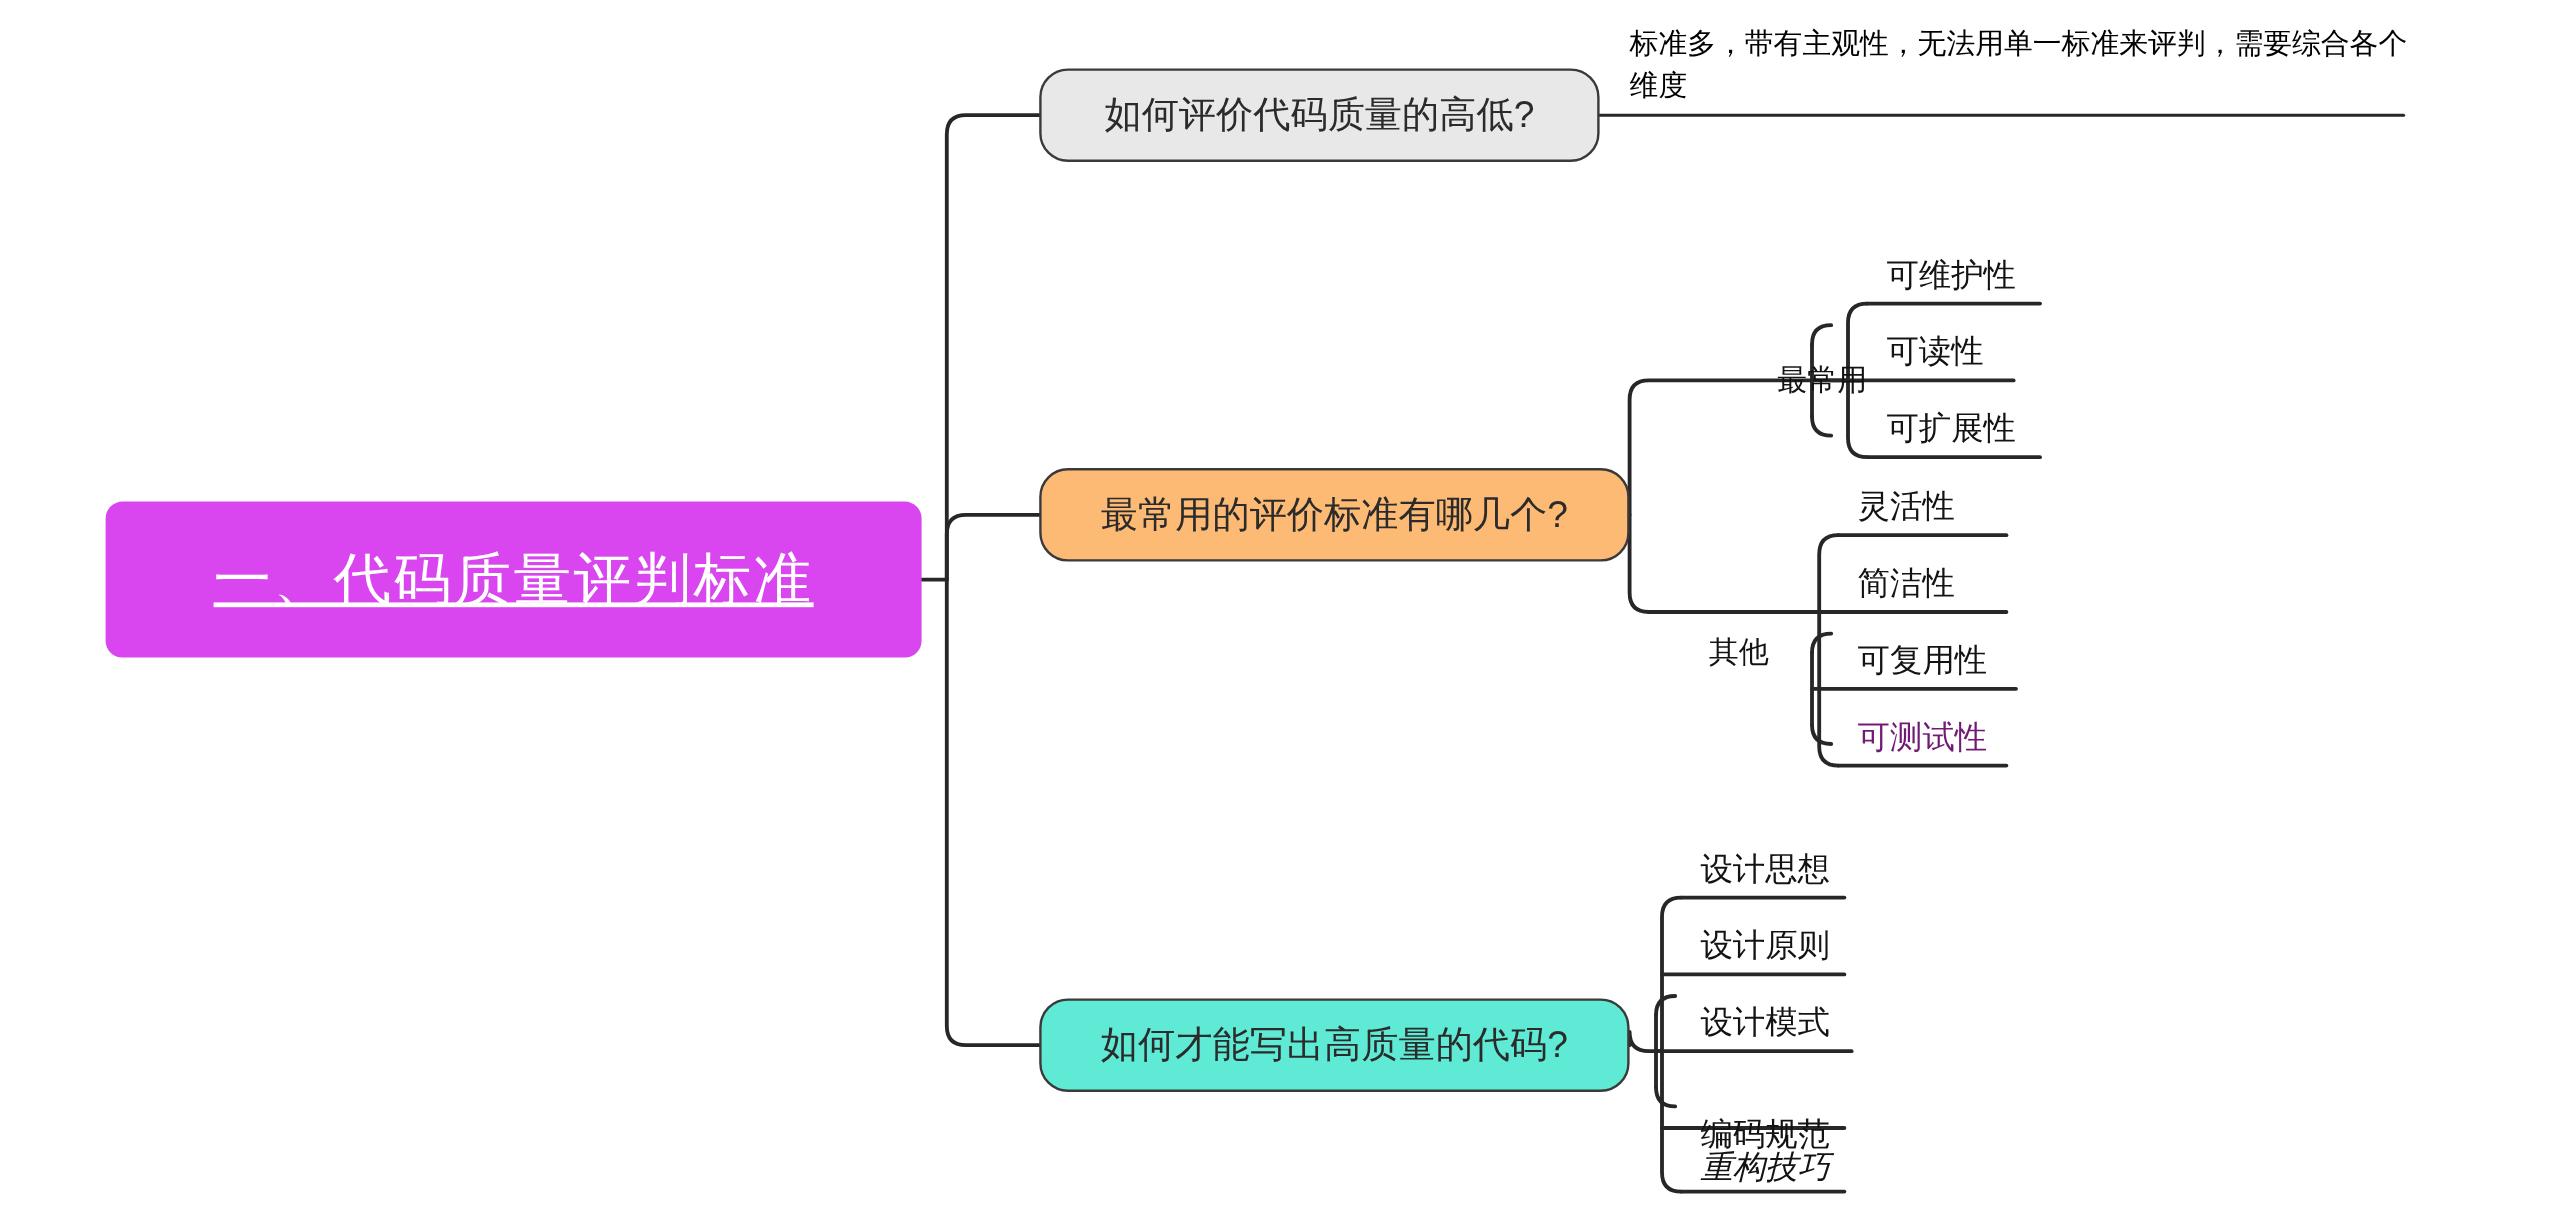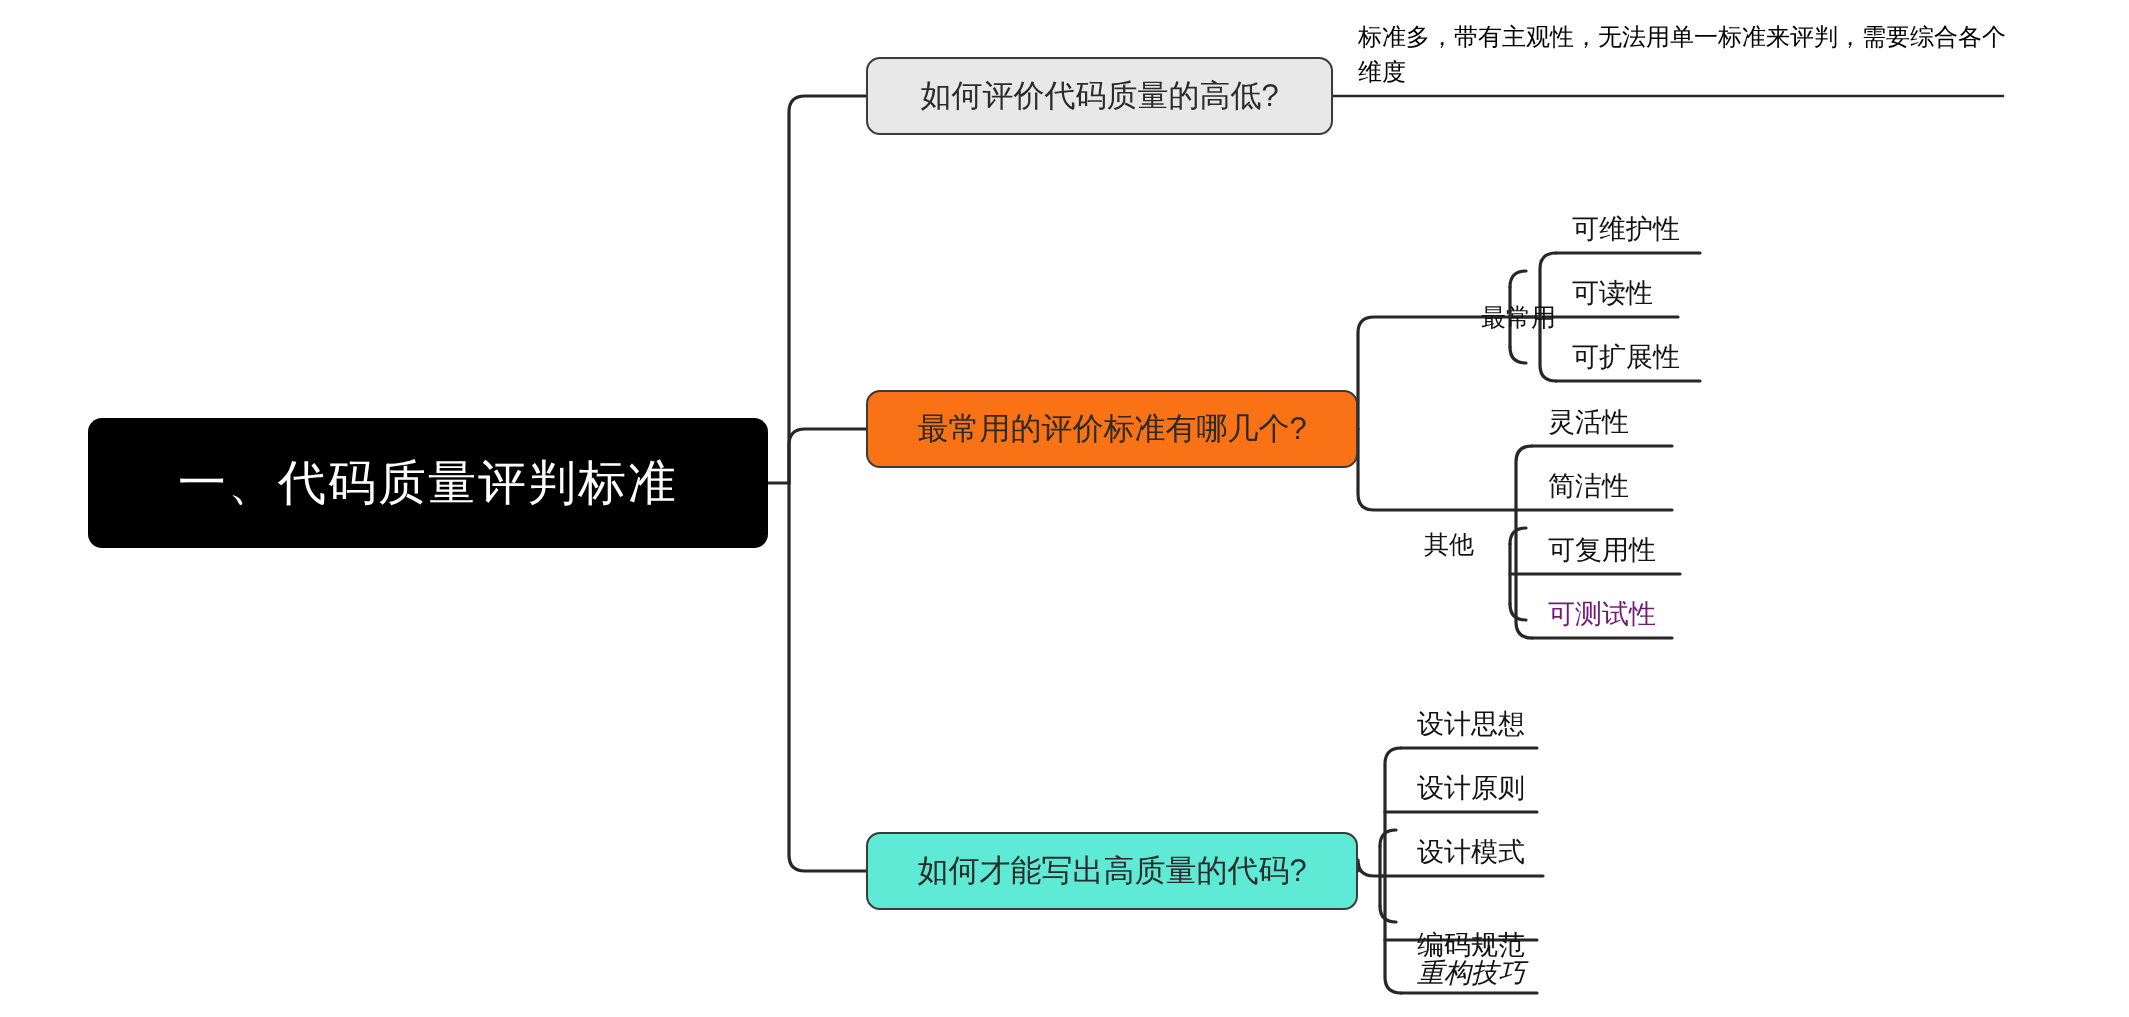--- a/index.html
+++ b/index.html
@@ -52,21 +52,21 @@
     background: #736fa3;
     color: #ffffff;
     border-radius: 14px;
     font-size: 48px;
     letter-spacing: 2px;
     font-weight: 400;
   }
   .branch-node {
     background: #e8e8e8;
     border: 2.4px solid #3a3a3a;
-    border-radius: 14px;
+    border-radius: 24px;
     color: #2b2b2b;
     font-size: 31px;
     font-weight: 400;
   }
   .leaf-label {
     position: absolute;
     color: #131313;
     font-size: 27px;
     white-space: nowrap;
     line-height: 1;
@@ -120,30 +120,30 @@
       <path d="M 1510 287 L 1510 347"></path>
       <path d="M 1510 347 Q 1510 363 1526 363"></path>
       <path d="M 1510 544 Q 1510 528 1526 528"></path>
       <path d="M 1510 544 L 1510 604"></path>
       <path d="M 1510 604 Q 1510 620 1526 620"></path>
       <path d="M 1380 846 Q 1380 830 1396 830"></path>
       <path d="M 1380 846 L 1380 906"></path>
       <path d="M 1380 906 Q 1380 922 1396 922"></path>
     </svg>
 
-  <div class="node root-node" id="root-node" style="left: 88px; top: 418px; width: 680px; height: 130px; background: #000000; color: rgb(255, 255, 255);">
+  <div class="node root-node" id="root-node" style="left: 88px; top: 418px; width: 680px; height: 130px; background: #d946ef; color: rgb(255, 255, 255); text-decoration: underline;">
     <span>一、代码质量评判标准</span>
   </div>
 
   <div id="dynamic-layer">
       <div class="node branch-node" style="left: 866px; top: 57px; width: 467px; height: 78px; background: rgb(232, 232, 232); border-color: rgb(58, 58, 58); color: rgb(43, 43, 43);">
         <span>如何评价代码质量的高低?</span>
       </div>
       <div class="note-text" style="left: 1358px; top: 20px;">标准多，带有主观性，无法用单一标准来评判，需要综合各个维度</div>
-      <div class="node branch-node" style="left: 866px; top: 390px; width: 492px; height: 78px; background: #f97316; border-color: rgb(58, 58, 58); color: rgb(43, 43, 43);">
+      <div class="node branch-node" style="left: 866px; top: 390px; width: 492px; height: 78px; background: #fdba74; border-color: rgb(58, 58, 58); color: rgb(43, 43, 43);">
         <span>最常用的评价标准有哪几个?</span>
       </div>
       <div class="leaf-label" style="left: 1572px; top: 216px; color: rgb(19, 19, 19);">可维护性</div>
       <div class="leaf-label" style="left: 1572px; top: 280px; color: rgb(19, 19, 19);">可读性</div>
       <div class="leaf-label" style="left: 1572px; top: 344px; color: rgb(19, 19, 19);">可扩展性</div>
       <div class="edge-label" style="left: 1481px; top: 277px; margin-top: 28px;">最常用</div>
       <div class="leaf-label" style="left: 1548px; top: 409px; color: rgb(19, 19, 19);">灵活性</div>
       <div class="leaf-label" style="left: 1548px; top: 473px; color: rgb(19, 19, 19);">简洁性</div>
       <div class="leaf-label" style="left: 1548px; top: 537px; color: rgb(19, 19, 19);">可复用性</div>
       <div class="leaf-label" style="left: 1548px; top: 601px; color: #701a75;">可测试性</div>

